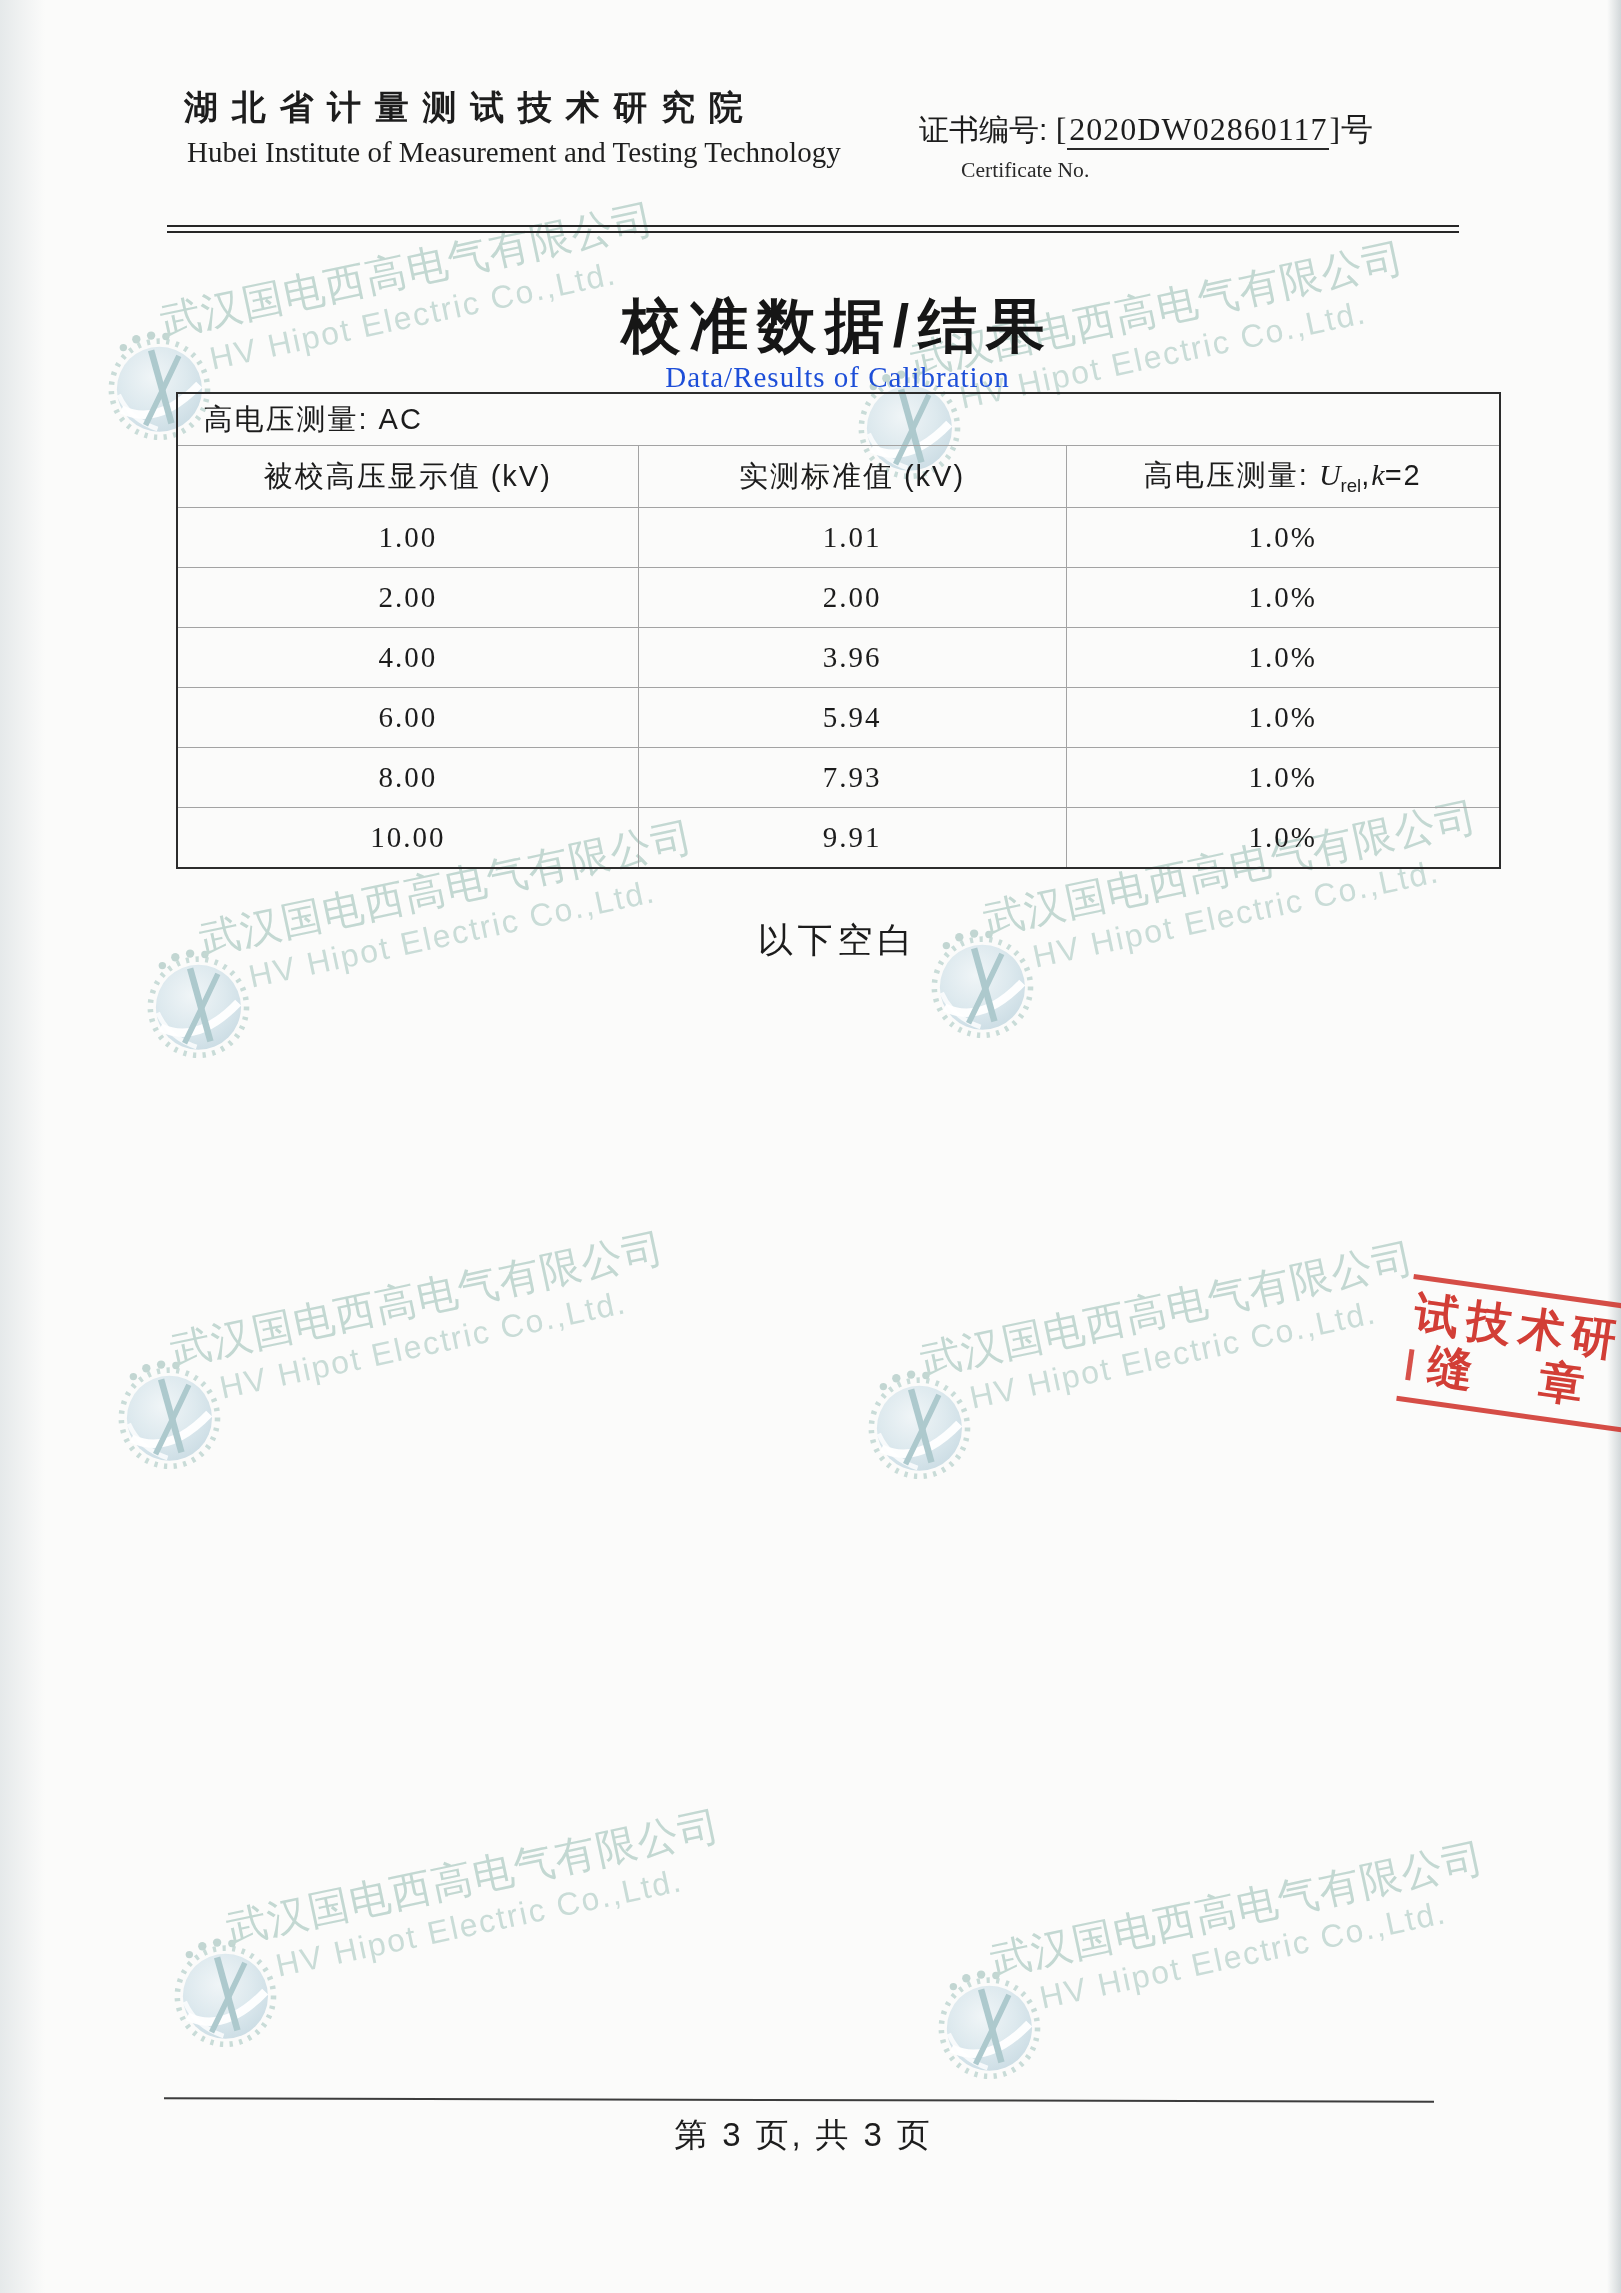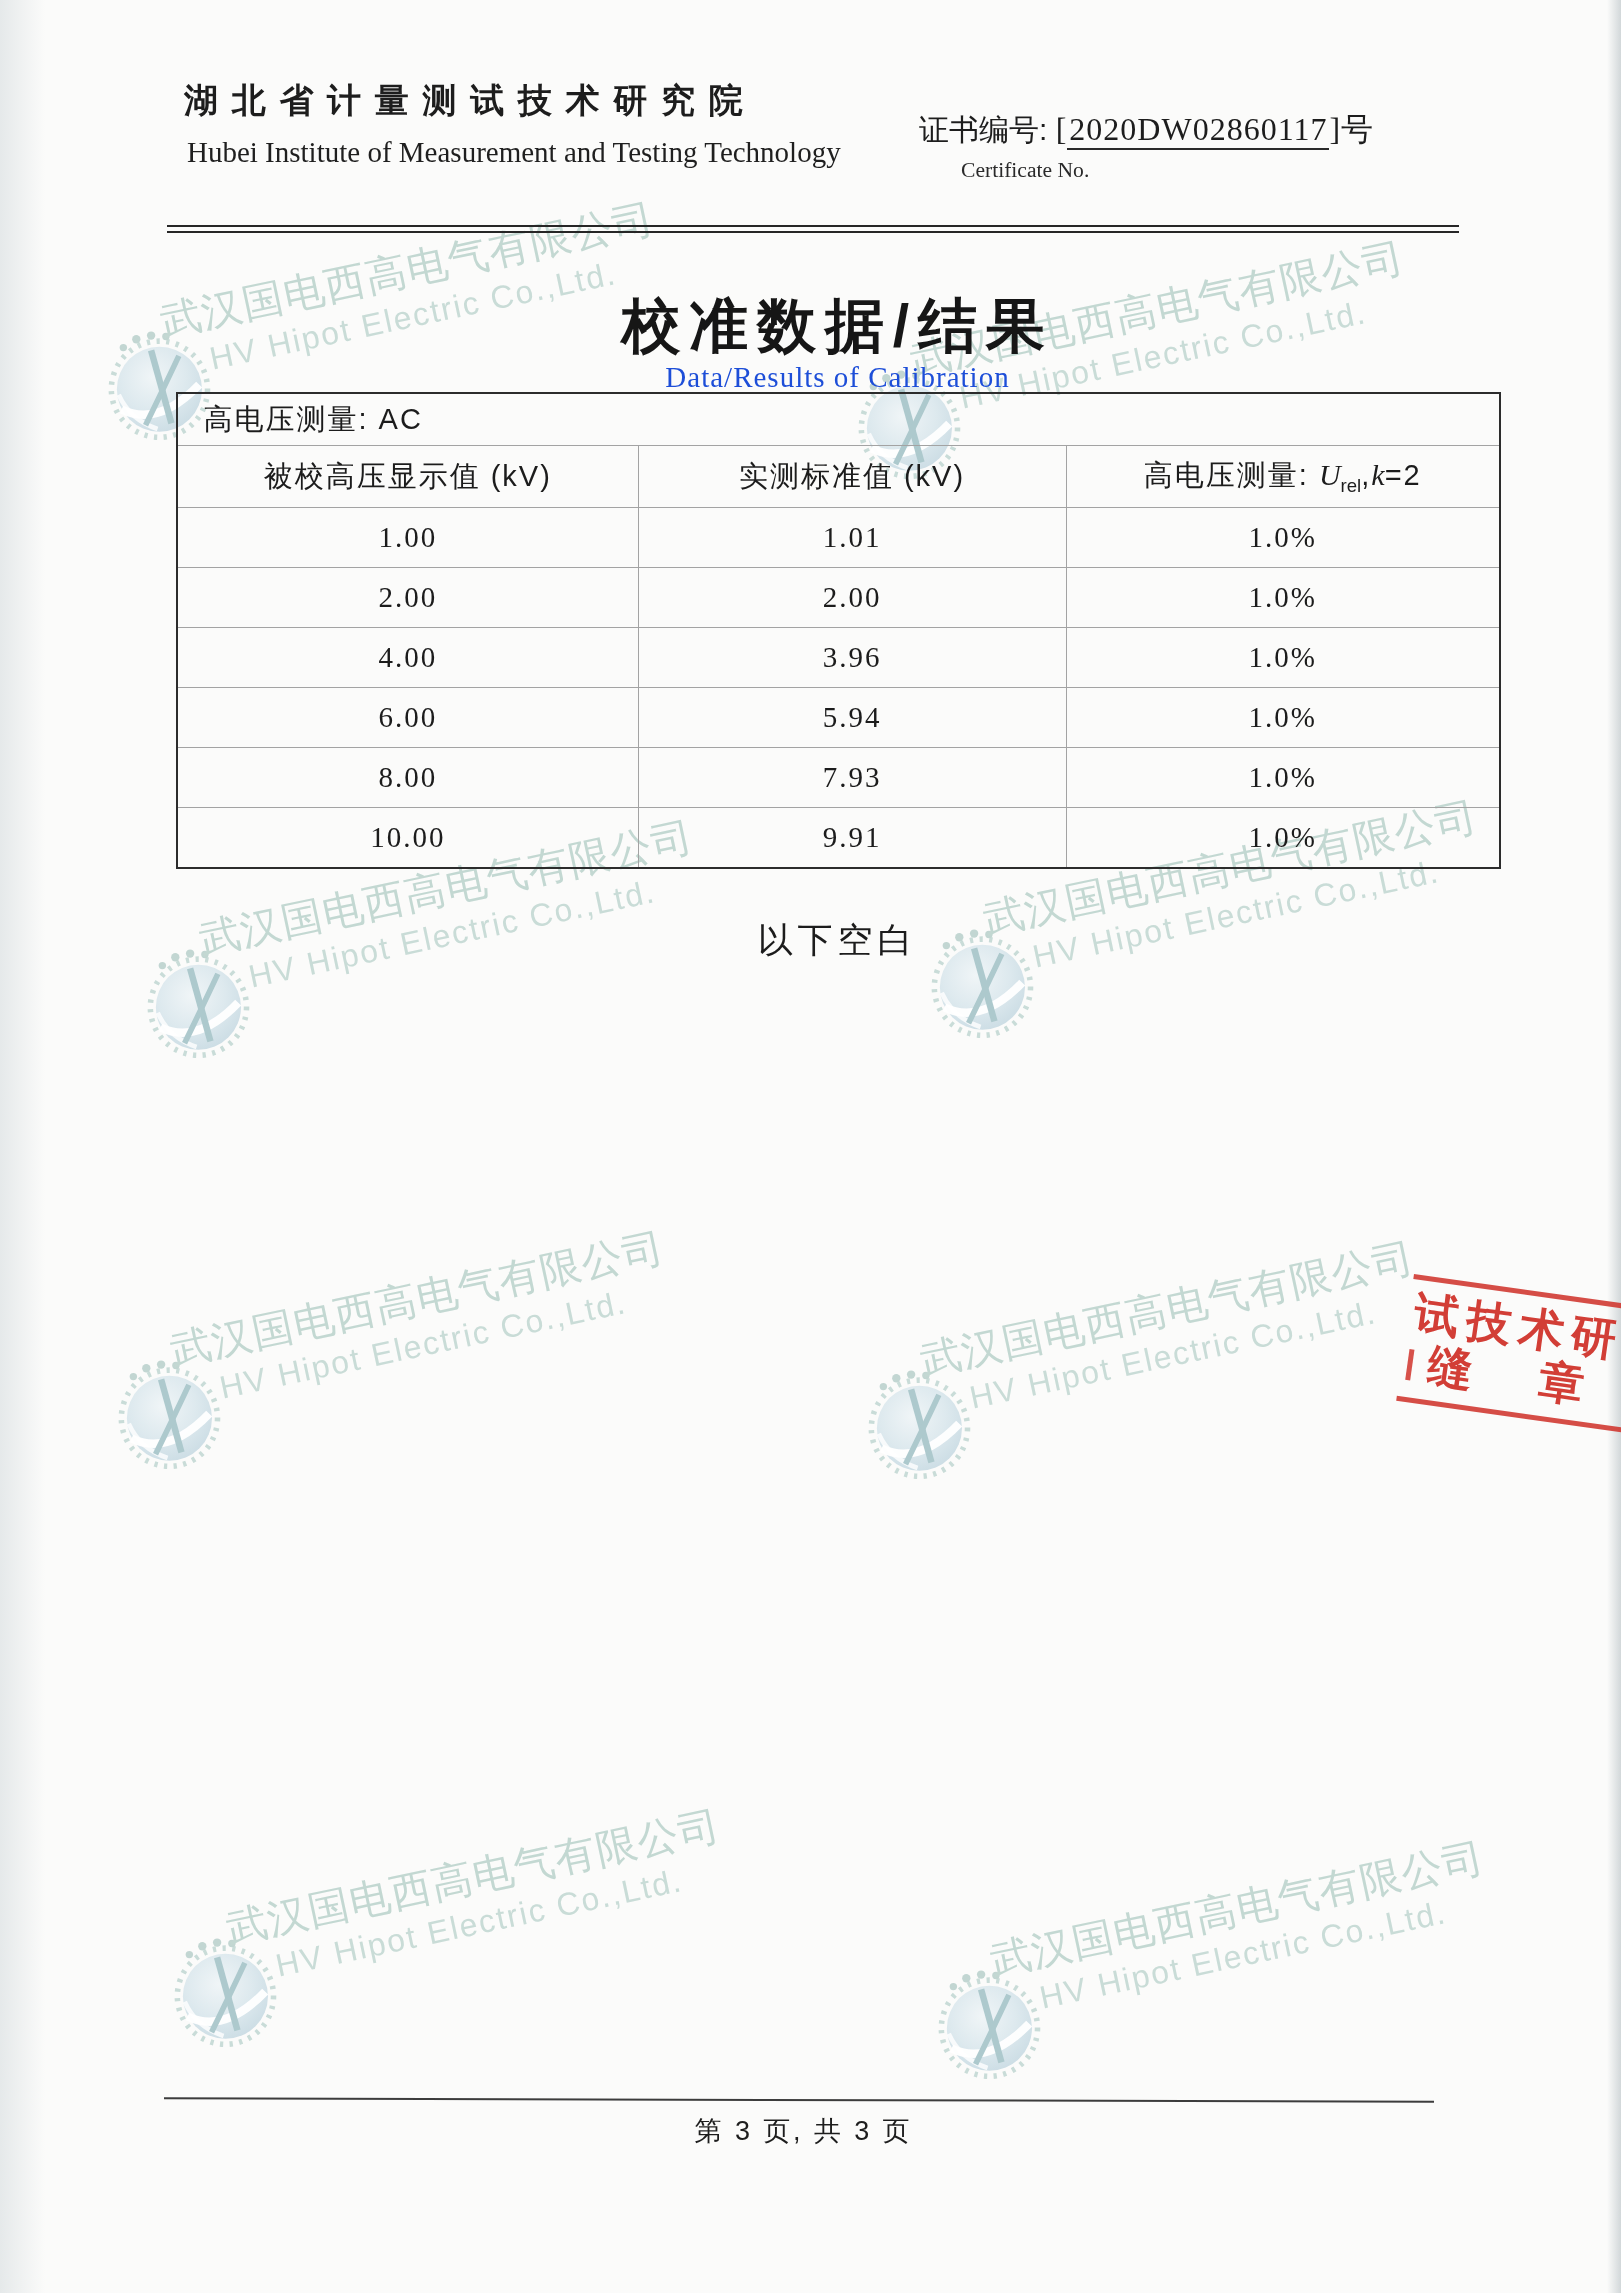--- a/index.html
+++ b/index.html
@@ -9,21 +9,21 @@
     font-family:"Liberation Sans", sans-serif;
     color:#222;
   }
   
   .scan-edge-left{position:absolute;left:0;top:0;width:45px;height:2294px;
     background:linear-gradient(90deg,rgba(173,186,192,.28),rgba(173,186,192,0));}
   .scan-edge-right{position:absolute;right:0;top:0;width:13.7px;height:2294px;
     background:linear-gradient(270deg,rgba(160,172,178,.45),rgba(160,172,178,0));}
 
   
-  .inst-cn{position:absolute;left:184px;top:78px;font-size:34px;font-weight:bold;
+  .inst-cn{position:absolute;left:184px;top:85px;font-size:34px;font-weight:bold;
     letter-spacing:13.7px;color:#1d1d1d;white-space:nowrap;}
   .inst-en{position:absolute;left:187px;top:136px;font-size:29px;
     font-family:"Liberation Serif", serif;color:#1f1f1f;white-space:nowrap;}
   .cert{position:absolute;left:919px;top:108px;font-size:30px;color:#1d1d1d;white-space:nowrap;}
   .cert .cert-no{font-family:"Liberation Serif", serif;font-size:32px;letter-spacing:1px;}
   .cert .cert-no .num{border-bottom:2.5px solid #2a2a2a;padding:0 2px 1px 2px;}
   .cert-en{position:absolute;left:922px;top:158px;font-size:21.6px;
     font-family:"Liberation Serif", serif;color:#2a2a2a;margin-left:39px;}
   .dbl-rule{position:absolute;left:167px;top:225px;width:1292px;height:3.9px;
     border-top:2px solid #262626;border-bottom:2px solid #262626;}
@@ -65,21 +65,21 @@
     padding:7.8px 0 9.8px 5.9px;opacity:.93;z-index:6;}
   .stamp-line{font-size:45px;font-weight:bold;letter-spacing:7.8px;line-height:1.12;white-space:nowrap;}
   .stamp-line2{letter-spacing:27.4px;}
   .stamp-sliver{display:inline-block;width:4.9px;height:31px;background:rgba(207,48,40,.9);
     margin-right:15.7px;transform:translateY(2.9px);}
 
   
   .footer-line{position:absolute;left:164px;top:2099px;width:1270px;height:0;
     border-top:2.5px solid #3c3c3c;transform:rotate(0.15deg);}
   .footer-text{position:absolute;left:176px;top:2113px;width:1255px;text-align:center;
-    font-size:27px;letter-spacing:2.9px;color:#1d1d1d;}
+    font-size:33px;letter-spacing:2.9px;color:#1d1d1d;}
 </style>
 </head>
 <body>
 
 <svg width="0" height="0" style="position:absolute" aria-hidden="true">
   <defs>
     <radialGradient id="wmg" cx="42%" cy="36%" r="72%">
       <stop offset="0%" stop-color="#f0f5f7"></stop>
       <stop offset="55%" stop-color="#dde9ee"></stop>
       <stop offset="100%" stop-color="#c9dbe3"></stop>

